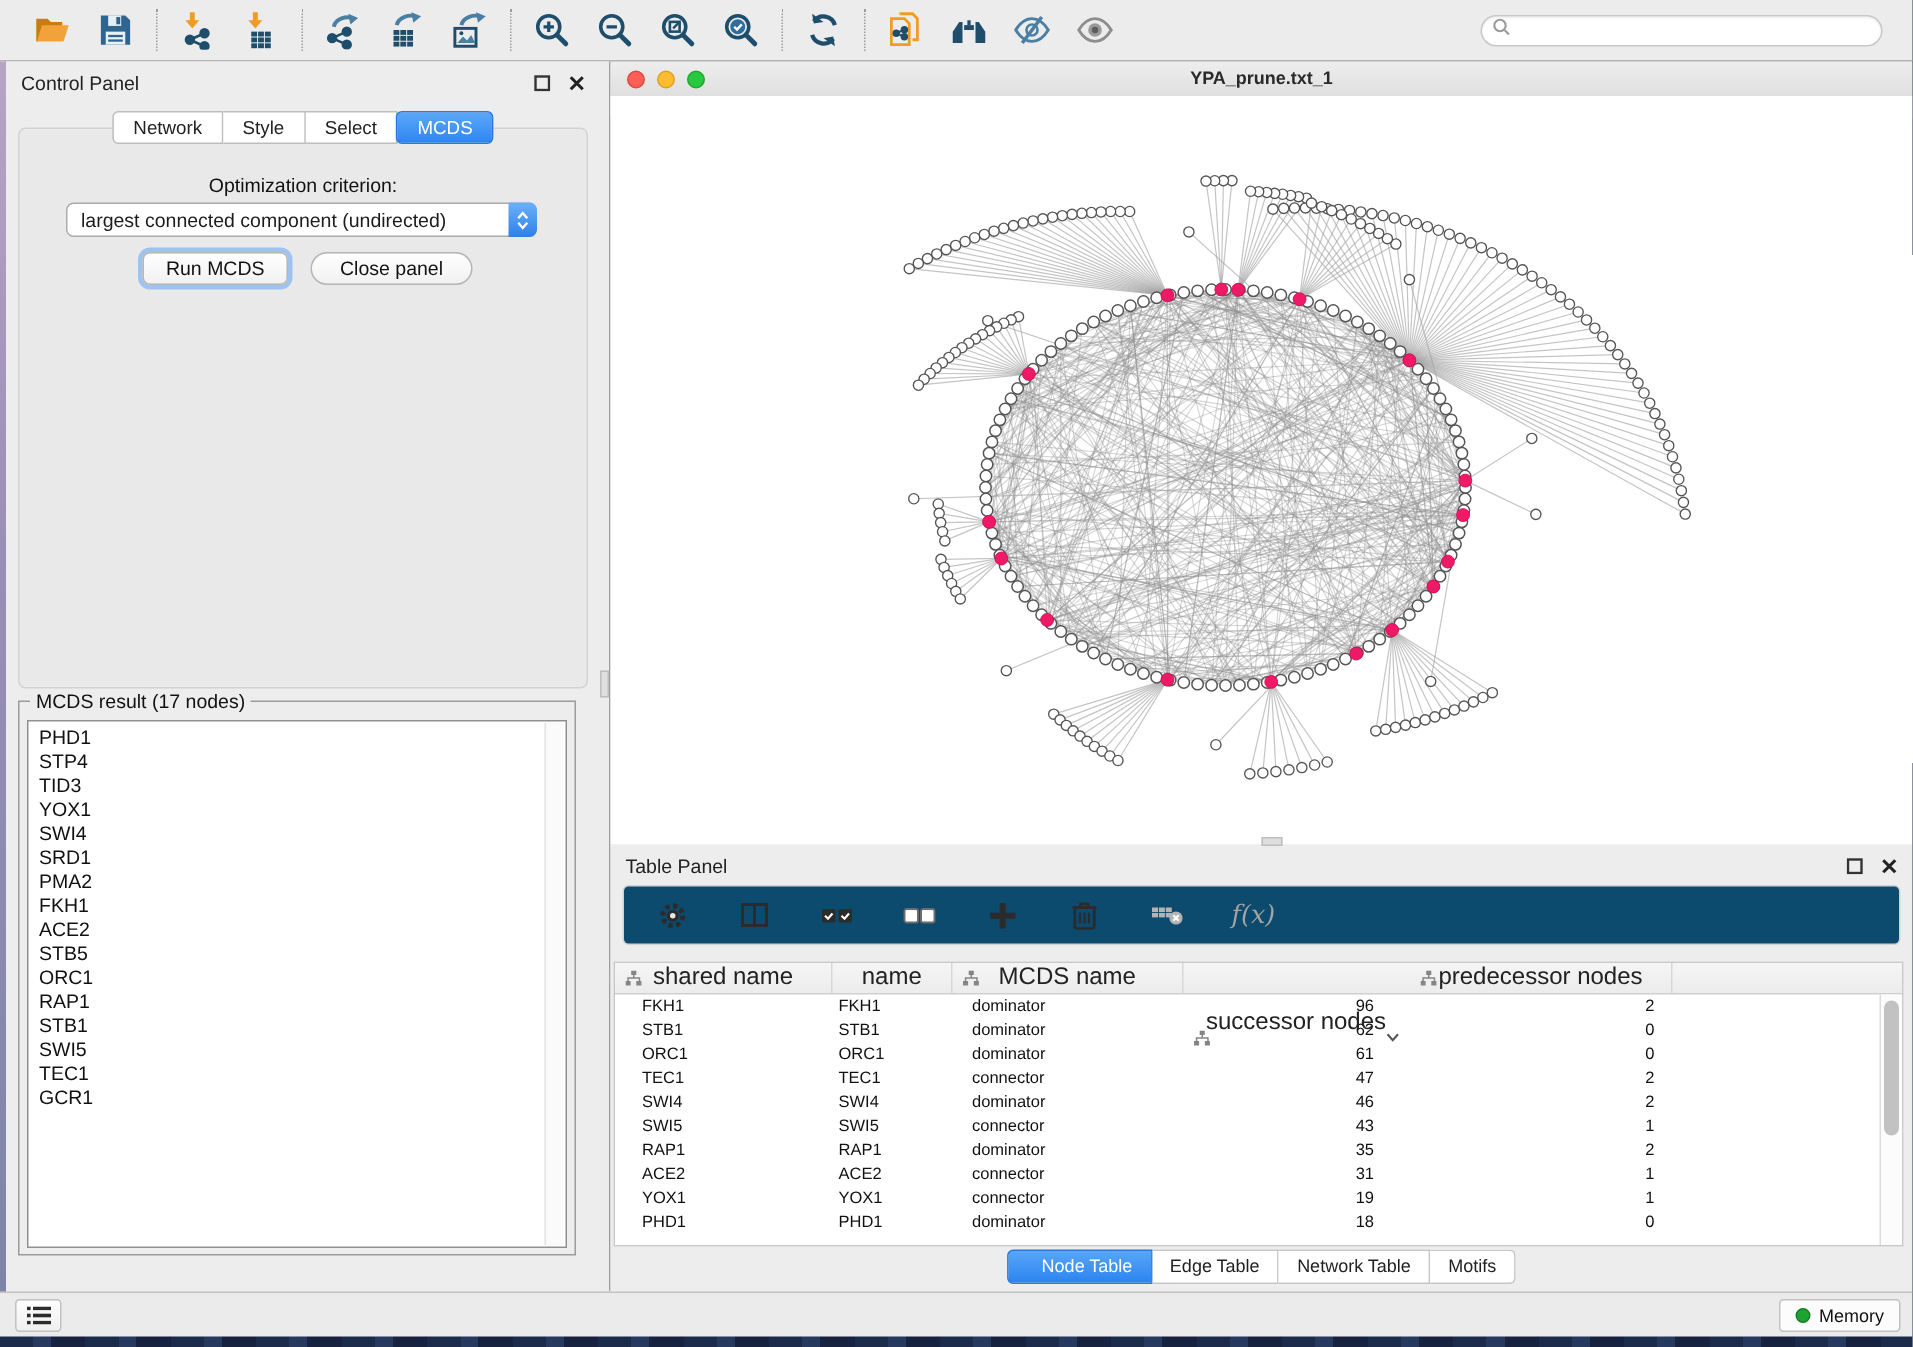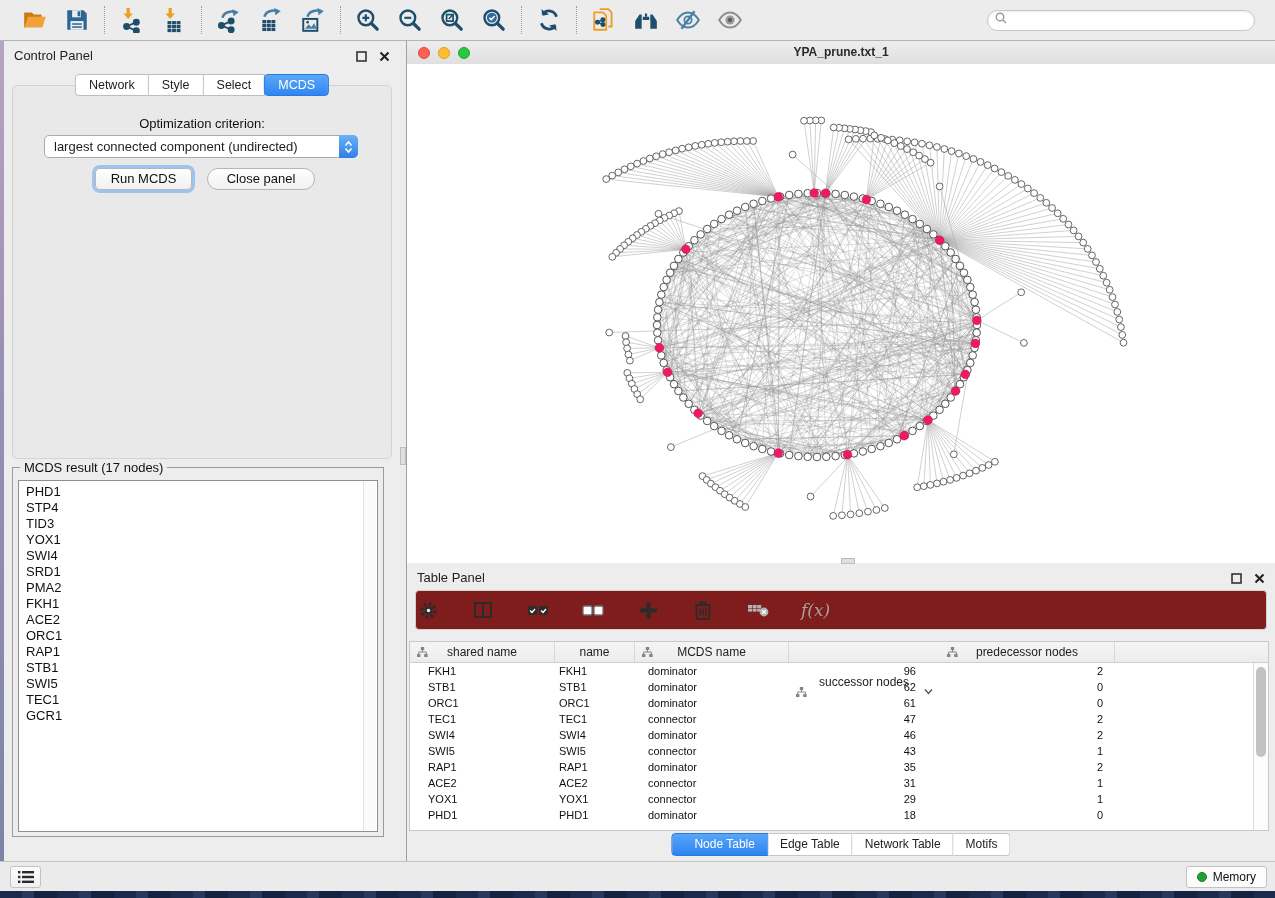--- a/index.html
+++ b/index.html
@@ -76,31 +76,31 @@
   .traffic{position:absolute;left:11px;top:5px;display:flex;gap:8px;}
   .tl{width:12px;height:12px;border-radius:50%;}
   .tl.red{background:#ff5f57;border:1px solid #e1483f;}
   .tl.yellow{background:#febc2e;border:1px solid #e0a122;}
   .tl.green{background:#28c840;border:1px solid #1da82f;}
   .net-title{text-align:center;line-height:21px;font-size:12px;font-weight:700;color:#2a2a2a;}
   .net-canvas-wrap{position:absolute;left:0;right:0;top:22px;bottom:0;background:#fff;overflow:hidden;}
 
   
   .table-panel{position:absolute;top:522px;left:0;right:0;bottom:0;background:#ededed;}
-  .tp-toolbar{position:absolute;top:27px;left:8px;right:8px;height:40px;background:#7f1d1d;
+  .tp-toolbar{position:absolute;top:27px;left:8px;right:8px;height:40px;background:#0c4a6e;
     border:1px solid #d2d2d2;border-radius:4px;display:flex;align-items:center;gap:31px;
-    }
+    padding-left:20px;}
   .tp-icon{display:grid;place-items:center;width:24px;height:24px;}
   .fx-label{font-family:"DejaVu Serif",serif;font-style:italic;font-size:17px;color:#a3a3a3;}
   .tp-table{position:absolute;top:78px;left:2px;right:6px;bottom:30px;background:#fff;
     border:1px solid #c9c9c9;overflow:hidden;}
   .th-row{display:flex;height:21px;background:linear-gradient(#f5f5f5,#ececec);
     border-bottom:1px solid #cfcfcf;}
   .th{position:relative;display:flex;align-items:center;justify-content:center;
-    font-size:12px;color:#222;border-right:1px solid #d8d8d8;flex:0 0 auto;}
+    font-size:16px;color:#222;border-right:1px solid #d8d8d8;flex:0 0 auto;}
   .th .hicon{position:absolute;left:7px;top:5px;}
   .th .sort{position:absolute;right:6px;top:6px;}
   .th.filler{flex:1 1 auto;border-right:none;}
   .tb-row{display:flex;height:16px;align-items:center;}
   .td{flex:0 0 auto;font-size:11px;color:#111;white-space:nowrap;overflow:hidden;}
   .c0{width:145px;padding-left:18px;}
   .c1{width:80px;padding-left:4px;}
   .c2{width:154px;padding-left:13px;}
   .c3{width:151px;padding-right:24px;text-align:right;}
   .c4{width:175px;padding-right:12px;text-align:right;}
@@ -357,20 +357,21 @@
         <div class="mcds-scroll"></div>
       <div class="mcds-item">PHD1</div>
           <div class="mcds-item">STP4</div>
           <div class="mcds-item">TID3</div>
           <div class="mcds-item">YOX1</div>
           <div class="mcds-item">SWI4</div>
           <div class="mcds-item">SRD1</div>
           <div class="mcds-item">PMA2</div>
           <div class="mcds-item">FKH1</div>
           <div class="mcds-item">ACE2</div>
+          <div class="mcds-item">STB5</div>
           <div class="mcds-item">ORC1</div>
           <div class="mcds-item">RAP1</div>
           <div class="mcds-item">STB1</div>
           <div class="mcds-item">SWI5</div>
           <div class="mcds-item">TEC1</div>
           <div class="mcds-item">GCR1</div>
         </div>
     </div>
   </div>
 
@@ -1534,21 +1535,21 @@
               <div class="td c0">ACE2</div>
               <div class="td c1">ACE2</div>
               <div class="td c2">connector</div>
               <div class="td c3">31</div>
               <div class="td c4">1</div>
             </div>
             <div class="tb-row">
               <div class="td c0">YOX1</div>
               <div class="td c1">YOX1</div>
               <div class="td c2">connector</div>
-              <div class="td c3">29</div>
+              <div class="td c3">19</div>
               <div class="td c4">1</div>
             </div>
             <div class="tb-row">
               <div class="td c0">PHD1</div>
               <div class="td c1">PHD1</div>
               <div class="td c2">dominator</div>
               <div class="td c3">18</div>
               <div class="td c4">0</div>
             </div>
           </div>

